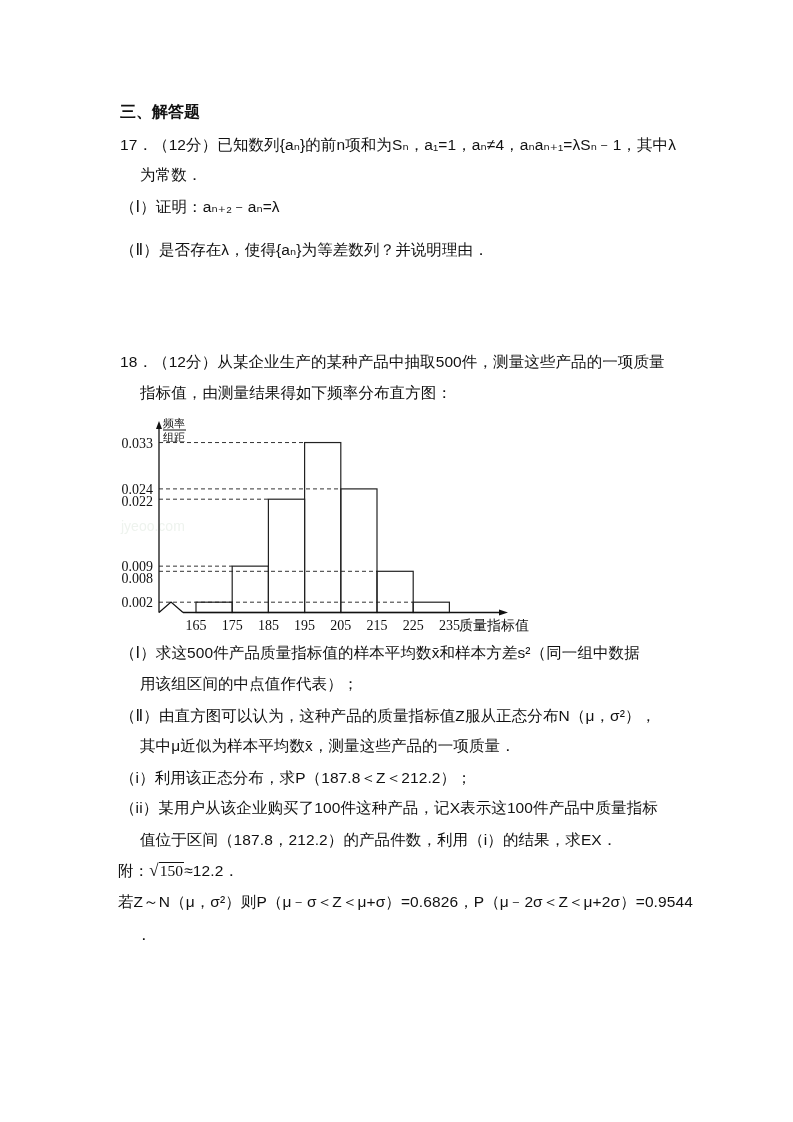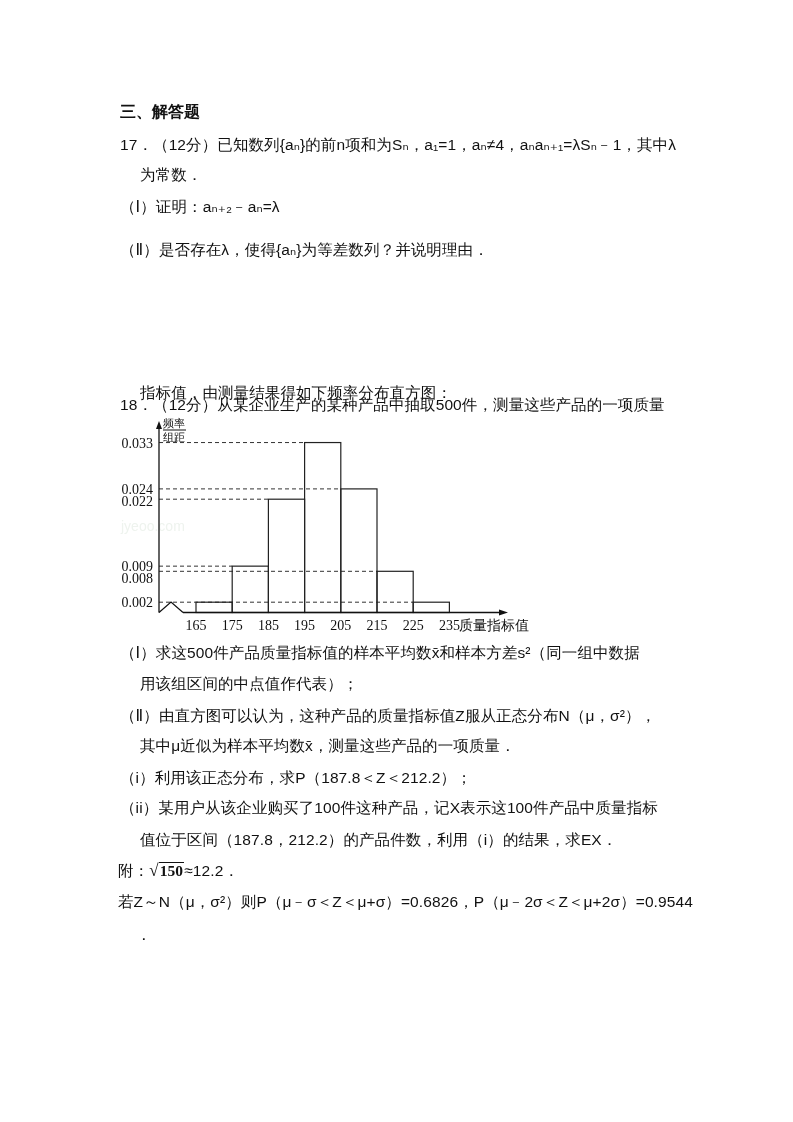--- a/index.html
+++ b/index.html
@@ -25,21 +25,20 @@
       font-size: 16px;
       line-height: 20px;
       font-weight: bold;
     }
     .radicand {
       display: inline-block;
       border-top: 1px solid #111111;
       line-height: 16px;
       padding: 0 1px;
       font-family: "Liberation Serif", "DejaVu Serif", serif;
-      font-weight: bold;
     }
     .rad-sign {
       font-family: "Liberation Serif", "DejaVu Serif", serif;
       font-size: 17px;
     }
     .footer {
       position: absolute;
       left: 0;
       width: 793px;
       top: 1038px;
@@ -69,21 +68,21 @@
   <div class="title" style="left:120px; top:102px;">三、解答题</div>
 
   <div>
     <div class="ln" style="left:120px; top:135px;">17．（12分）已知数列{aₙ}的前n项和为Sₙ，a₁=1，aₙ≠4，aₙaₙ₊₁=λSₙ﹣1，其中λ</div>
     <div class="ln" style="left:140px; top:165px;">为常数．</div>
     <div class="ln" style="left:120px; top:197px;">（Ⅰ）证明：aₙ₊₂﹣aₙ=λ</div>
     <div class="ln" style="left:120px; top:228px;margin-top:12px;">（Ⅱ）是否存在λ，使得{aₙ}为等差数列？并说明理由．</div>
   </div>
 
   <div>
-    <div class="ln" style="left:120px; top:352px;margin-top:43px;">18．（12分）从某企业生产的某种产品中抽取500件，测量这些产品的一项质量</div>
+    <div class="ln" style="left:120px; top:352px;">18．（12分）从某企业生产的某种产品中抽取500件，测量这些产品的一项质量</div>
     <div class="ln" style="left:140px; top:383px;">指标值，由测量结果得如下频率分布直方图：</div>
 
     <div class="chart-box">
       <svg id="chart-svg" width="420" height="235" viewBox="0 0 420 235">
           <text x="11" y="126" class="wm">jyeoo.com</text>
           <line x1="49" y1="37.54999999999998" x2="194.60000000000002" y2="37.54999999999998" stroke="#333" stroke-width="1" stroke-dasharray="4 3"></line>
           <line x1="49" y1="83.89999999999999" x2="230.8" y2="83.89999999999999" stroke="#333" stroke-width="1" stroke-dasharray="4 3"></line>
           <line x1="49" y1="94.2" x2="158.4" y2="94.2" stroke="#333" stroke-width="1" stroke-dasharray="4 3"></line>
           <line x1="49" y1="161.15" x2="122.2" y2="161.15" stroke="#333" stroke-width="1" stroke-dasharray="4 3"></line>
           <line x1="49" y1="166.3" x2="267" y2="166.3" stroke="#333" stroke-width="1" stroke-dasharray="4 3"></line>

